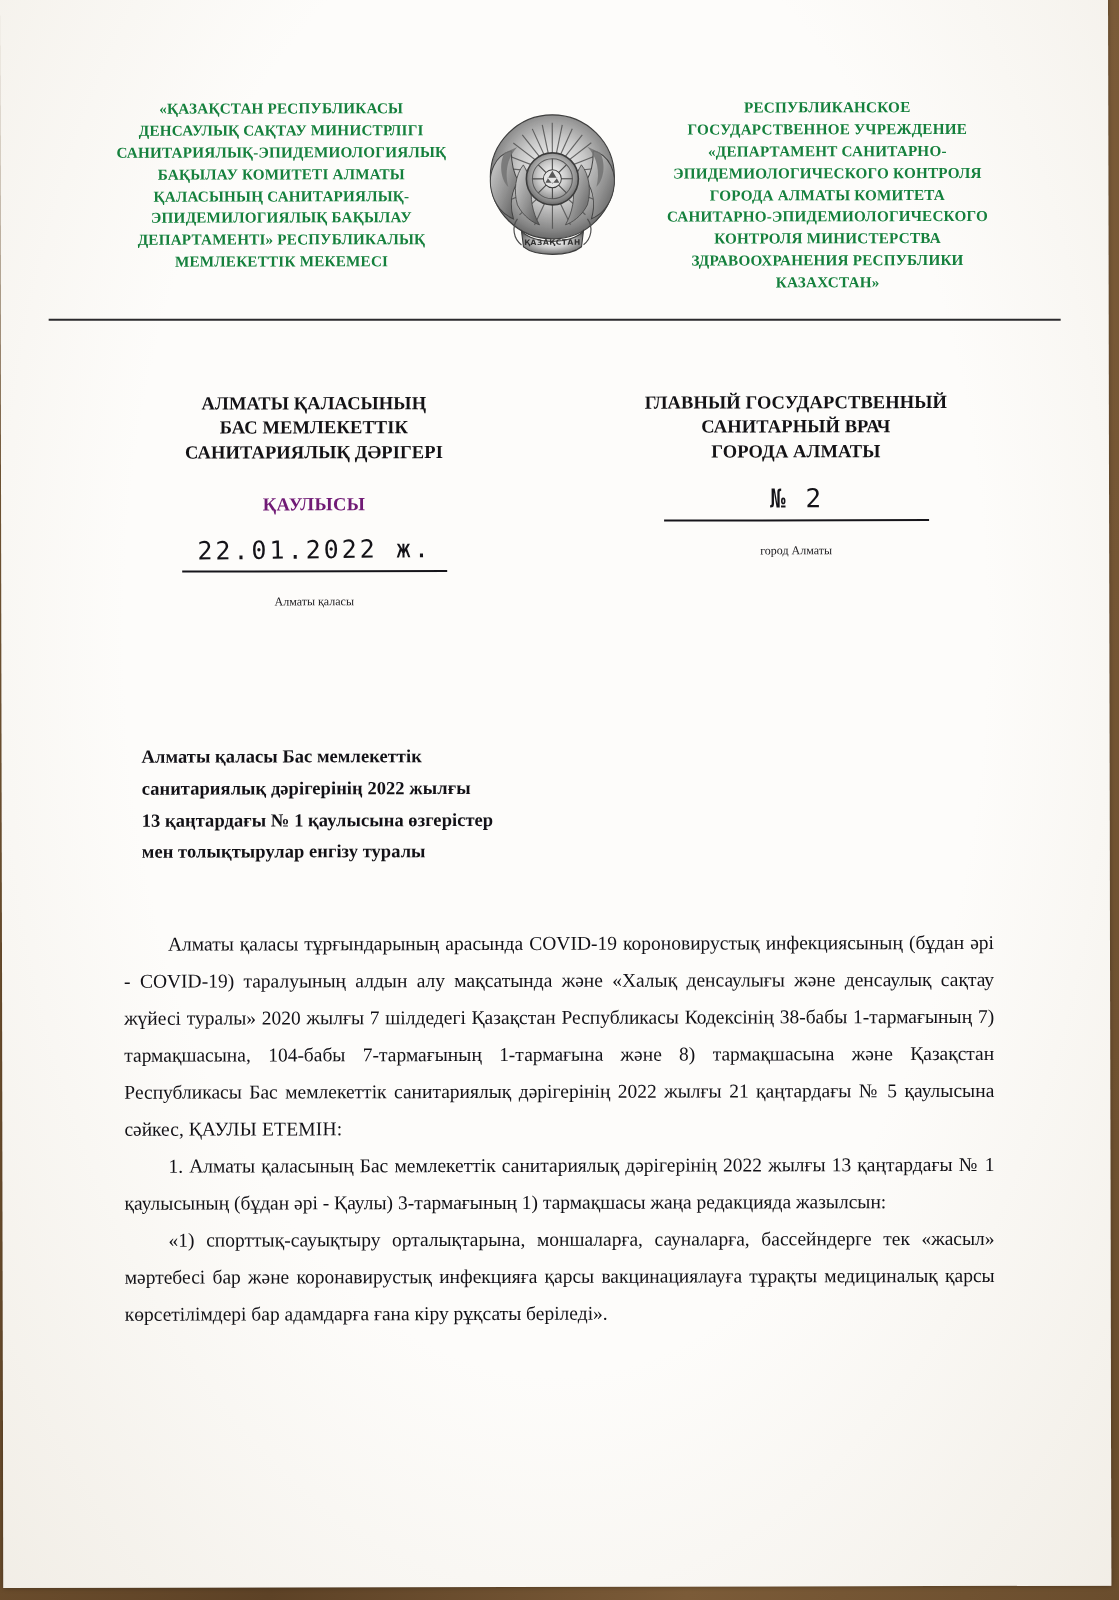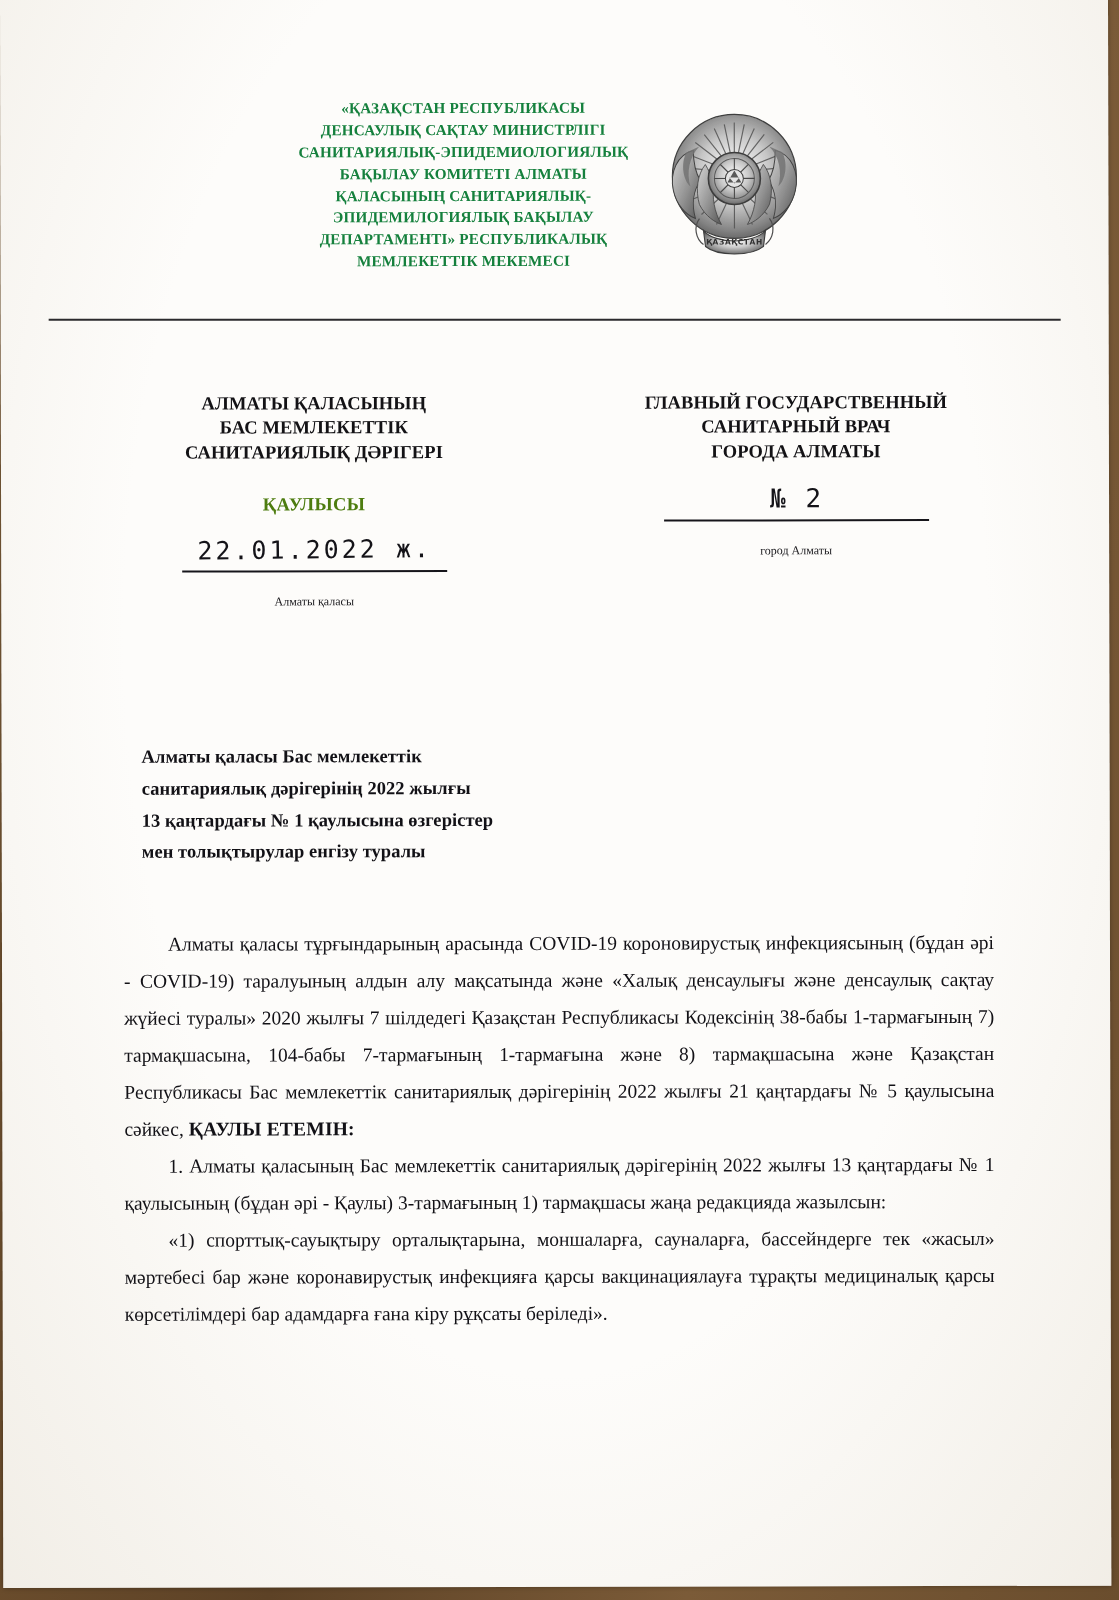--- a/index.html
+++ b/index.html
@@ -127,21 +127,21 @@
     line-height: 1.32;
     letter-spacing: 0.1px;
     color: #131215;
     white-space: pre-line;
   }
   .doc-kind {
     margin-top: 30px;
     font-weight: bold;
     font-size: 18.5px;
     letter-spacing: 0.4px;
-    color: #4d7c0f;
+    color: #701a75;
   }
   .fill-line-box {
     margin-top: 20px;
     display: flex;
     justify-content: center;
   }
   .fill-line {
     position: relative;
     width: 265px;
     padding-bottom: 6px;
@@ -192,21 +192,21 @@
     line-height: 1.90;
     color: #121116;
     text-align: justify;
     text-justify: inter-word;
   }
   .body-text p {
     margin: 0;
     text-indent: 44px;
   }
   .body-text .strong {
-    font-weight: bold;
+    font-weight: normal;
     letter-spacing: 0.2px;
     margin-top: 12px;
   }
 </style>
 </head>
 <body>
 
 <div class="desk"></div>
 
 <div class="page">
@@ -288,20 +288,29 @@
           <path d="M68 84 L75 72 L82 84 Z M70 79 L75 85 L80 79" fill="#55544f"></path>
 
           <path d="M44 132 C56 146 94 146 106 132 L104 148 C92 158 58 158 46 148 Z" fill="url(#gmet)" stroke="#3a3936" stroke-width="1.1"></path>
           <text x="75" y="146" font-size="7.5" font-family="DejaVu Sans, sans-serif" font-weight="bold" fill="#2f2e2b" text-anchor="middle" letter-spacing="0.6">ҚАЗАҚСТАН</text>
 
           <path d="M40 120 C34 128 36 140 44 146" fill="none" stroke="#4a4945" stroke-width="1.2"></path>
           <path d="M110 120 C116 128 114 140 106 146" fill="none" stroke="#4a4945" stroke-width="1.2"></path>
         </svg>
       </div>
 
+      <div class="org-block org-right">РЕСПУБЛИКАНСКОЕ
+ГОСУДАРСТВЕННОЕ УЧРЕЖДЕНИЕ
+«ДЕПАРТАМЕНТ САНИТАРНО-
+ЭПИДЕМИОЛОГИЧЕСКОГО КОНТРОЛЯ
+ГОРОДА АЛМАТЫ КОМИТЕТА
+САНИТАРНО-ЭПИДЕМИОЛОГИЧЕСКОГО
+КОНТРОЛЯ МИНИСТЕРСТВА
+ЗДРАВООХРАНЕНИЯ РЕСПУБЛИКИ
+КАЗАХСТАН»</div>
     </div>
 
     <div class="rule"></div>
 
     <div class="titles">
 
       <div class="title-col left">
         <div class="title-head">АЛМАТЫ ҚАЛАСЫНЫҢ
 БАС МЕМЛЕКЕТТІК
 САНИТАРИЯЛЫҚ ДӘРІГЕРІ</div>

